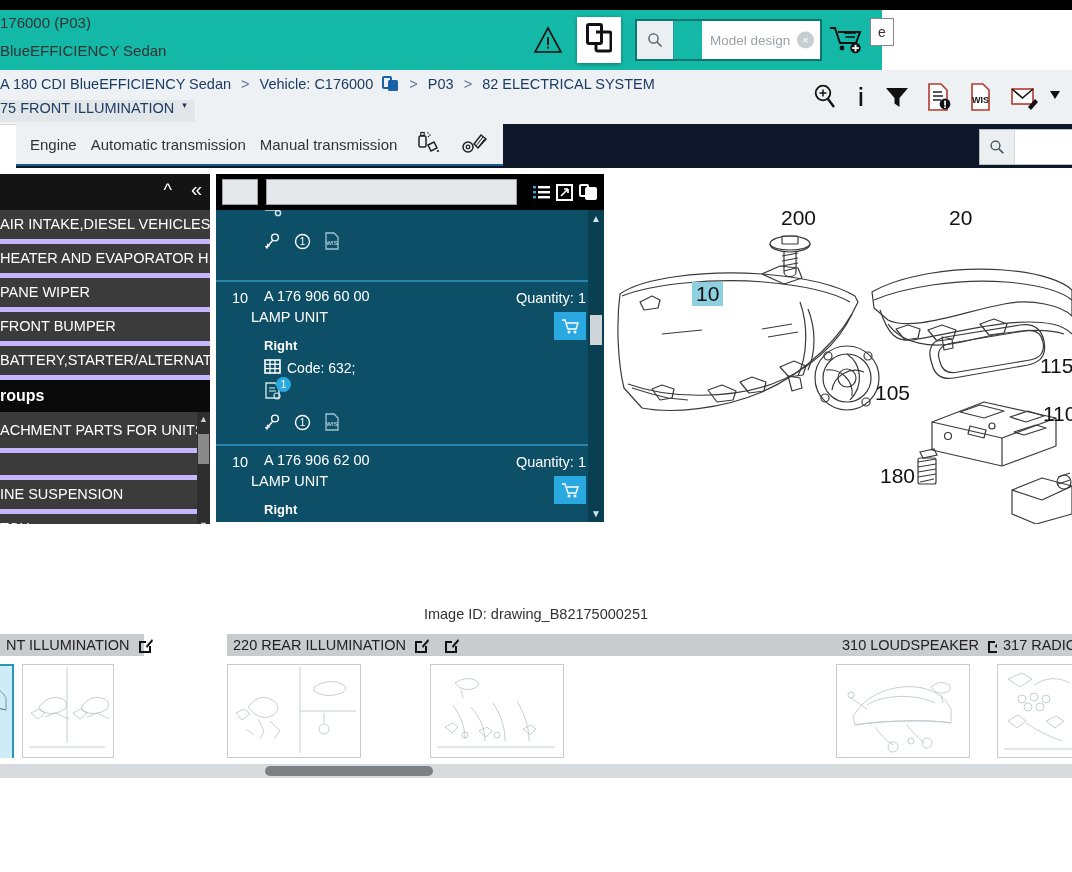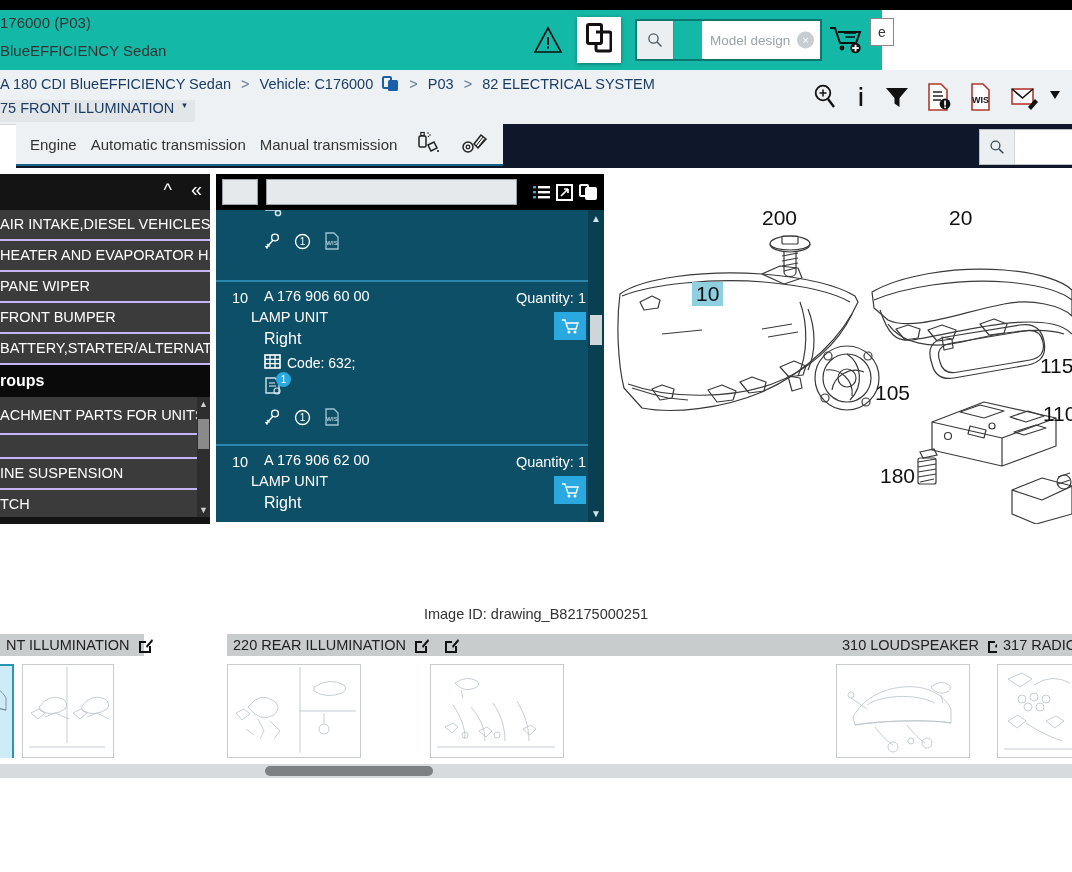--- a/index.html
+++ b/index.html
@@ -59,21 +59,21 @@
   .srch2{position:absolute;right:0;top:5px;display:flex;height:34px;border:1px solid #b9c0c4;background:#fff;cursor:text;}
   .srch2-ico{width:34px;background:#eceff1;display:flex;align-items:center;justify-content:center;border-right:1px solid #d3d8db;}
   .srch2-in{width:140px;background:#fff;}
 
   
   .sidebar{position:absolute;left:0;top:174px;width:210px;height:350px;background:#141414;overflow:hidden;}
   .sb-top{height:36px;position:relative;}
   .sb-chev{position:absolute;right:38px;top:6px;color:#fff;font-size:18px;cursor:pointer;}
   .sb-coll{position:absolute;right:8px;top:4px;color:#fff;font-size:20px;cursor:pointer;}
   .sb-item{height:29px;line-height:29px;background:#3b3b3b;color:#fff;font-size:14.5px;
-           padding-left:0;white-space:nowrap;overflow:hidden;border-bottom:2px solid #c4b5fd;cursor:pointer;}
+           padding-left:0;white-space:nowrap;overflow:hidden;border-bottom:5px solid #c4b5fd;cursor:pointer;}
   .sb-head{height:32px;line-height:32px;background:#0a0a0a;color:#fff;font-size:16px;font-weight:bold;
            white-space:nowrap;overflow:hidden;}
   .sb-list2{position:relative;height:120px;overflow:hidden;}
   .sb-sb{position:absolute;right:0;top:0;width:13px;height:120px;background:#2e2e2e;}
   .sb-sb .thumb{position:absolute;left:1px;top:22px;width:11px;height:30px;background:#8a8a8a;cursor:pointer;}
   .sb-sb .ar{position:absolute;left:2px;color:#cfcfcf;font-size:9px;cursor:pointer;}
 
   
   .parts{position:absolute;left:216px;top:174px;width:388px;height:348px;background:#0d4f66;}
   .parts-hdr{height:36px;background:#000;display:flex;align-items:center;padding:0 6px;}
@@ -85,21 +85,21 @@
   .parts-body{position:relative;height:312px;overflow:hidden;}
   .p-scroll{position:absolute;right:0;top:0;width:16px;height:312px;background:#0a3f52;}
   .p-scroll .ar{position:absolute;left:3px;color:#cfe3ea;font-size:10px;cursor:pointer;}
   .p-scroll .thumb{position:absolute;left:2px;top:105px;width:12px;height:30px;background:#cfd6da;cursor:pointer;}
 
   .p-row{position:relative;border-bottom:2px solid #2b86ad;padding:6px 18px 8px 16px;color:#fff;}
   .p-row.partial{padding-top:0;height:62px;overflow:hidden;}
   .p-num{position:absolute;left:16px;top:8px;font-size:14.5px;}
   .p-pn{margin-left:32px;font-size:14.5px;}
   .p-desc{margin-left:19px;font-size:14.5px;margin-top:5px;}
-  .p-side{margin-left:32px;font-size:16px;margin-top:5px;}
+  .p-side{margin-left:32px;font-size:13px;margin-top:13px;font-weight:bold;}
   .p-code{margin-left:32px;font-size:14px;margin-top:6px;display:flex;align-items:center;}
   .p-code .grid{margin-right:6px;}
   .p-doc{margin-left:32px;margin-top:4px;position:relative;width:26px;cursor:pointer;}
   .p-doc .badge{position:absolute;left:12px;top:-4px;width:15px;height:15px;border-radius:50%;
                 background:#2aa9e0;color:#fff;font-size:10px;line-height:15px;text-align:center;}
   .p-icons{margin-left:32px;margin-top:8px;display:flex;align-items:center;}
   .p-icons .ic{margin-right:13px;cursor:pointer;display:flex;}
   .p-qty{position:absolute;right:18px;top:8px;font-size:14.5px;}
   .p-cart{position:absolute;right:18px;top:30px;width:32px;height:28px;background:#2aa9e0;
           display:flex;align-items:center;justify-content:center;cursor:pointer;}
@@ -547,21 +547,21 @@
       <g fill="none" stroke="#3a3a3a" stroke-width="1.2" stroke-linejoin="round">
 
         <path d="M400 316 L430 304 L460 312 L460 340 L424 350 L400 340 Z"></path>
         <path d="M400 316 L430 326 L460 312"></path>
         <circle cx="452" cy="308" r="7"></circle>
         <path d="M446 303 l12 -4 M446 310 l12 -4"></path>
       </g>
     </svg>
 
     <div class="dw-label hl" style="left:80px;top:108px;">10</div>
-    <div class="dw-label" style="left:150px;top:32px;">200</div>
+    <div class="dw-label" style="left:169px;top:32px;">200</div>
     <div class="dw-label" style="left:337px;top:32px;">20</div>
     <div class="dw-label" style="left:428px;top:180px;">115</div>
     <div class="dw-label" style="left:263px;top:207px;">105</div>
     <div class="dw-label" style="left:431px;top:228px;">110</div>
     <div class="dw-label" style="left:268px;top:290px;">180</div>
   </div>
 
   <div class="imgid">Image ID: drawing_B82175000251</div>
 
   <div class="strip">

